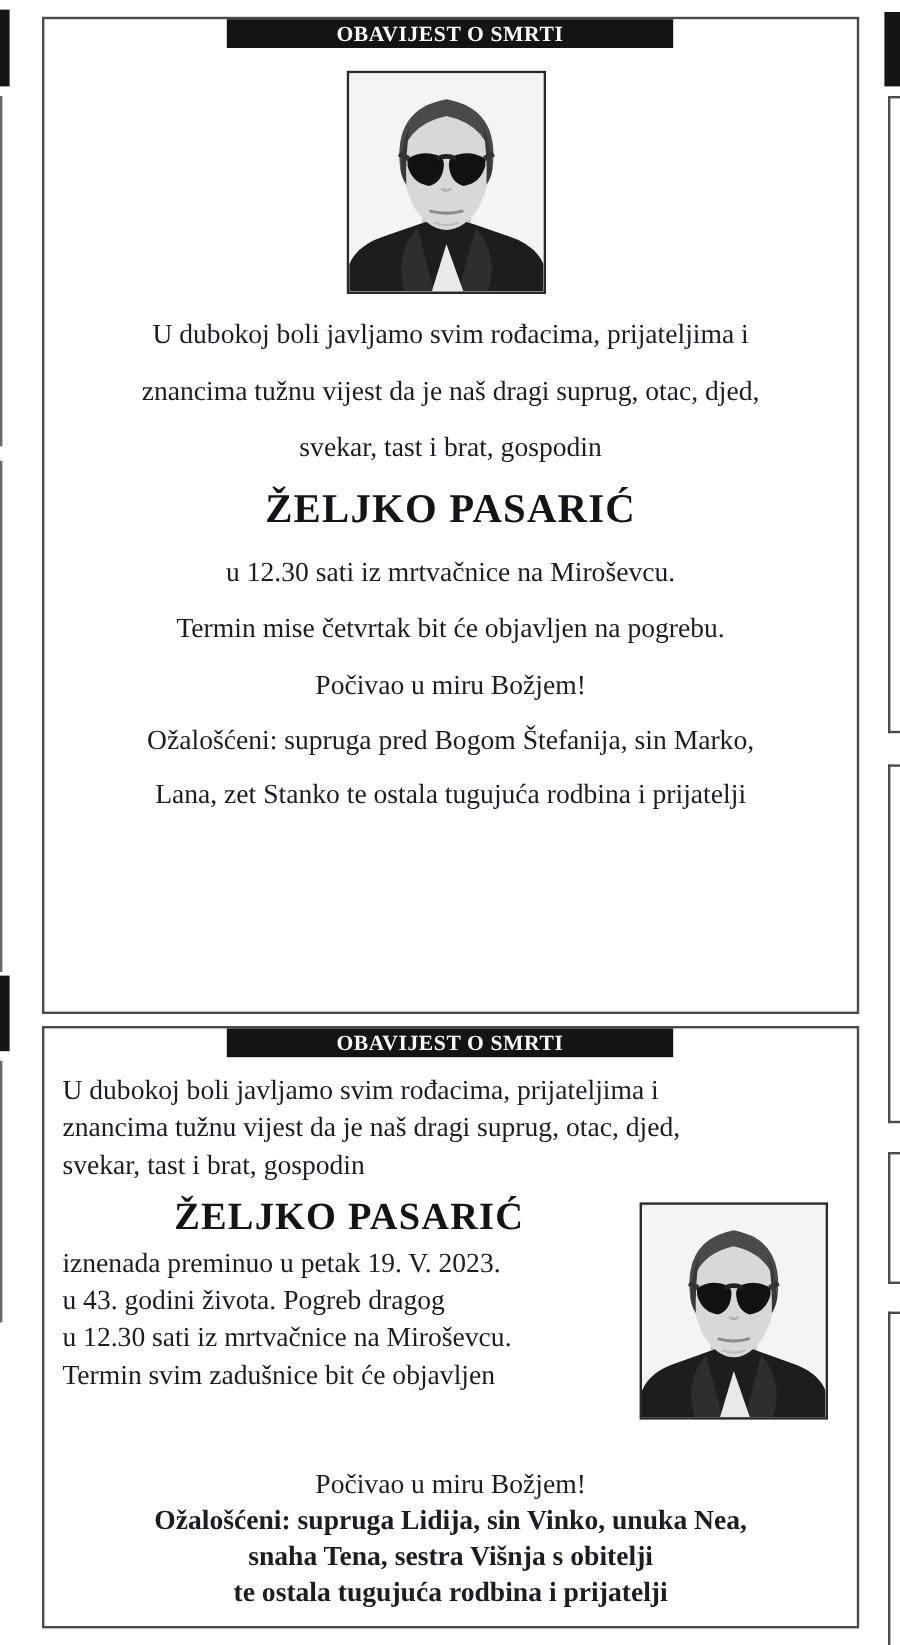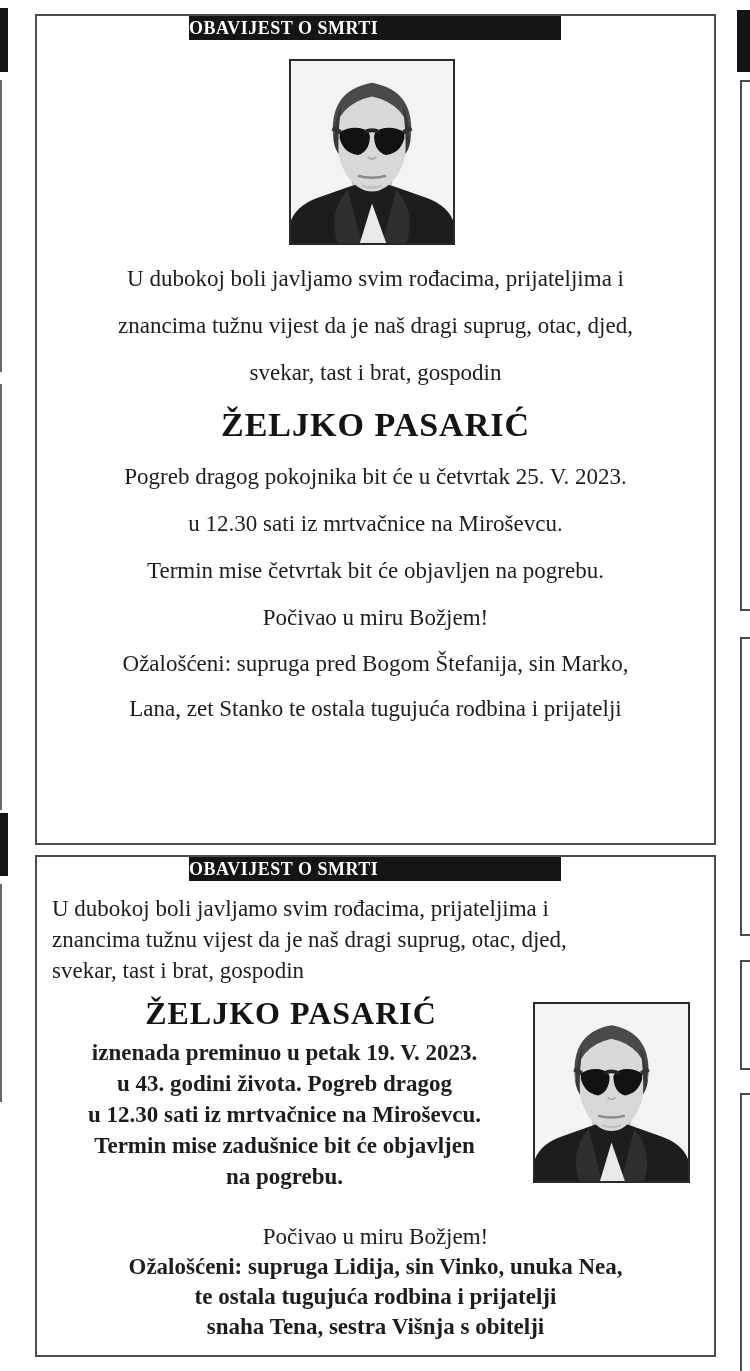--- a/index.html
+++ b/index.html
@@ -3,41 +3,41 @@
 <meta charset="utf-8">
 <style>
   * { margin:0; padding:0; box-sizing:border-box; }
   html,body { width:750px; height:1371px; background:#ffffff; overflow:hidden; }
   body { position:relative; font-family:"Liberation Serif","DejaVu Serif",serif; color:#1c1c22; }
 
   .notice-box { position:absolute; border:2px solid #4b4b4b; background:#ffffff; }
   #notice1-box { left:35px; top:14px; width:681px; height:831px; }
   #notice2-box { left:35px; top:855px; width:681px; height:502px; }
 
-  .header-bar { position:absolute; background:#141414; color:#fbfbfb; 
+  .header-bar { position:absolute; background:#141414; color:#fbfbfb; text-align:center;
                 font-weight:bold; font-size:18px; line-height:24px; letter-spacing:0.5px; z-index:5; }
   #bar1 { left:189px; top:16px; width:372px; height:24px; }
   #bar2 { left:189px; top:857px; width:372px; height:24px; }
 
   .photo-frame { position:absolute; border:2px solid #2a2a2a; background:#f6f6f6; overflow:hidden; z-index:4; }
   #photo1 { left:289px; top:59px; width:166px; height:186px; }
   #photo2 { left:533px; top:1002px; width:157px; height:181px; }
   .photo-frame svg { display:block; width:100%; height:100%; }
 
   
   #n1-text { position:absolute; left:45px; top:255px; width:661px; text-align:center; font-size:23px; z-index:3; }
   #n1-text .intro-line, #n1-text .detail-line, #n1-text .farewell-line { line-height:47px; }
   #n1-text .name-line { font-size:34px; font-weight:bold; line-height:57px; letter-spacing:1px; color:#141418; }
   #n1-text .mourner-line { font-weight:normal; line-height:45px; }
 
   
   #n2-intro { position:absolute; left:52px; top:893px; width:648px; text-align:left; font-size:23px; line-height:31px; z-index:3; }
   #n2-name { position:absolute; left:52px; top:991px; width:478px; text-align:center; font-size:32px;
              font-weight:bold; line-height:44px; letter-spacing:1px; color:#141418; z-index:3; }
-  #n2-details { position:absolute; left:52px; top:1037px; width:465px; text-align:center; font-size:23px; line-height:31px; z-index:3;font-weight:bold; }
+  #n2-details { position:absolute; left:52px; top:1037px; width:465px; text-align:left; font-size:23px; line-height:31px; z-index:3; }
   #n2-farewell { position:absolute; left:37px; top:1222px; width:677px; text-align:center; font-size:23px; line-height:30px; z-index:3; }
   #n2-mourners { position:absolute; left:37px; top:1252px; width:677px; text-align:center; font-size:23px;
                  font-weight:bold; line-height:30px; z-index:3; }
 
   
   .edge-black { position:absolute; background:#151515; }
   .edge-line  { position:absolute; background:#6a6a6a; }
   .edge-frag  { position:absolute; border-left:2px solid #4b4b4b; border-top:2px solid #4b4b4b; border-bottom:2px solid #4b4b4b; }
   #lf-black1 { left:0; top:8px;    width:8px;  height:64px; }
   #lf-line1  { left:0; top:80px;   width:2px;  height:292px; }
@@ -90,21 +90,20 @@
     <path d="M66 116 Q80 120 94 116" stroke="#8a8a8a" stroke-width="2.5" fill="none"></path>
     <path d="M70 126 Q80 130 90 126" stroke="#bcbcbc" stroke-width="2" fill="none"></path>
   </svg>
 </div>
 
 <div id="n1-text">
   <div class="intro-line">U dubokoj boli javljamo svim rođacima, prijateljima i</div>
   <div class="intro-line">znancima tužnu vijest da je naš dragi suprug, otac, djed,</div>
   <div class="intro-line">svekar, tast i brat, gospodin</div>
   <div class="name-line">ŽELJKO PASARIĆ</div>
-  <div class="detail-line">Pogreb dragog pokojnika bit će u četvrtak 25. V. 2023.</div>
   <div class="detail-line">u 12.30 sati iz mrtvačnice na Miroševcu.</div>
   <div class="detail-line">Termin mise četvrtak bit će objavljen na pogrebu.</div>
   <div class="farewell-line">Počivao u miru Božjem!</div>
   <div class="mourner-line">Ožalošćeni: supruga pred Bogom Štefanija, sin Marko,</div>
   <div class="mourner-line">Lana, zet Stanko te ostala tugujuća rodbina i prijatelji</div>
 </div>
 
 <div id="notice2-box" class="notice-box"></div>
 <div id="bar2" class="header-bar">
   <span>OBAVIJEST O SMRTI</span>
@@ -138,23 +137,22 @@
   <div>znancima tužnu vijest da je naš dragi suprug, otac, djed,</div>
   <div>svekar, tast i brat, gospodin</div>
 </div>
 
 <div id="n2-name">ŽELJKO PASARIĆ</div>
 
 <div id="n2-details">
   <div>iznenada preminuo u petak 19. V. 2023.</div>
   <div>u 43. godini života. Pogreb dragog</div>
   <div>u 12.30 sati iz mrtvačnice na Miroševcu.</div>
-  <div>Termin mise zadušnice bit će objavljen</div>
-  <div>na pogrebu.</div>
+  <div>Termin svim zadušnice bit će objavljen</div>
 </div>
 
 <div id="n2-farewell">Počivao u miru Božjem!</div>
 
 <div id="n2-mourners">
   <div>Ožalošćeni: supruga Lidija, sin Vinko, unuka Nea,</div>
+  <div>snaha Tena, sestra Višnja s obitelji</div>
   <div>te ostala tugujuća rodbina i prijatelji</div>
-  <div>snaha Tena, sestra Višnja s obitelji</div>
 </div>
 
 </body></html>

